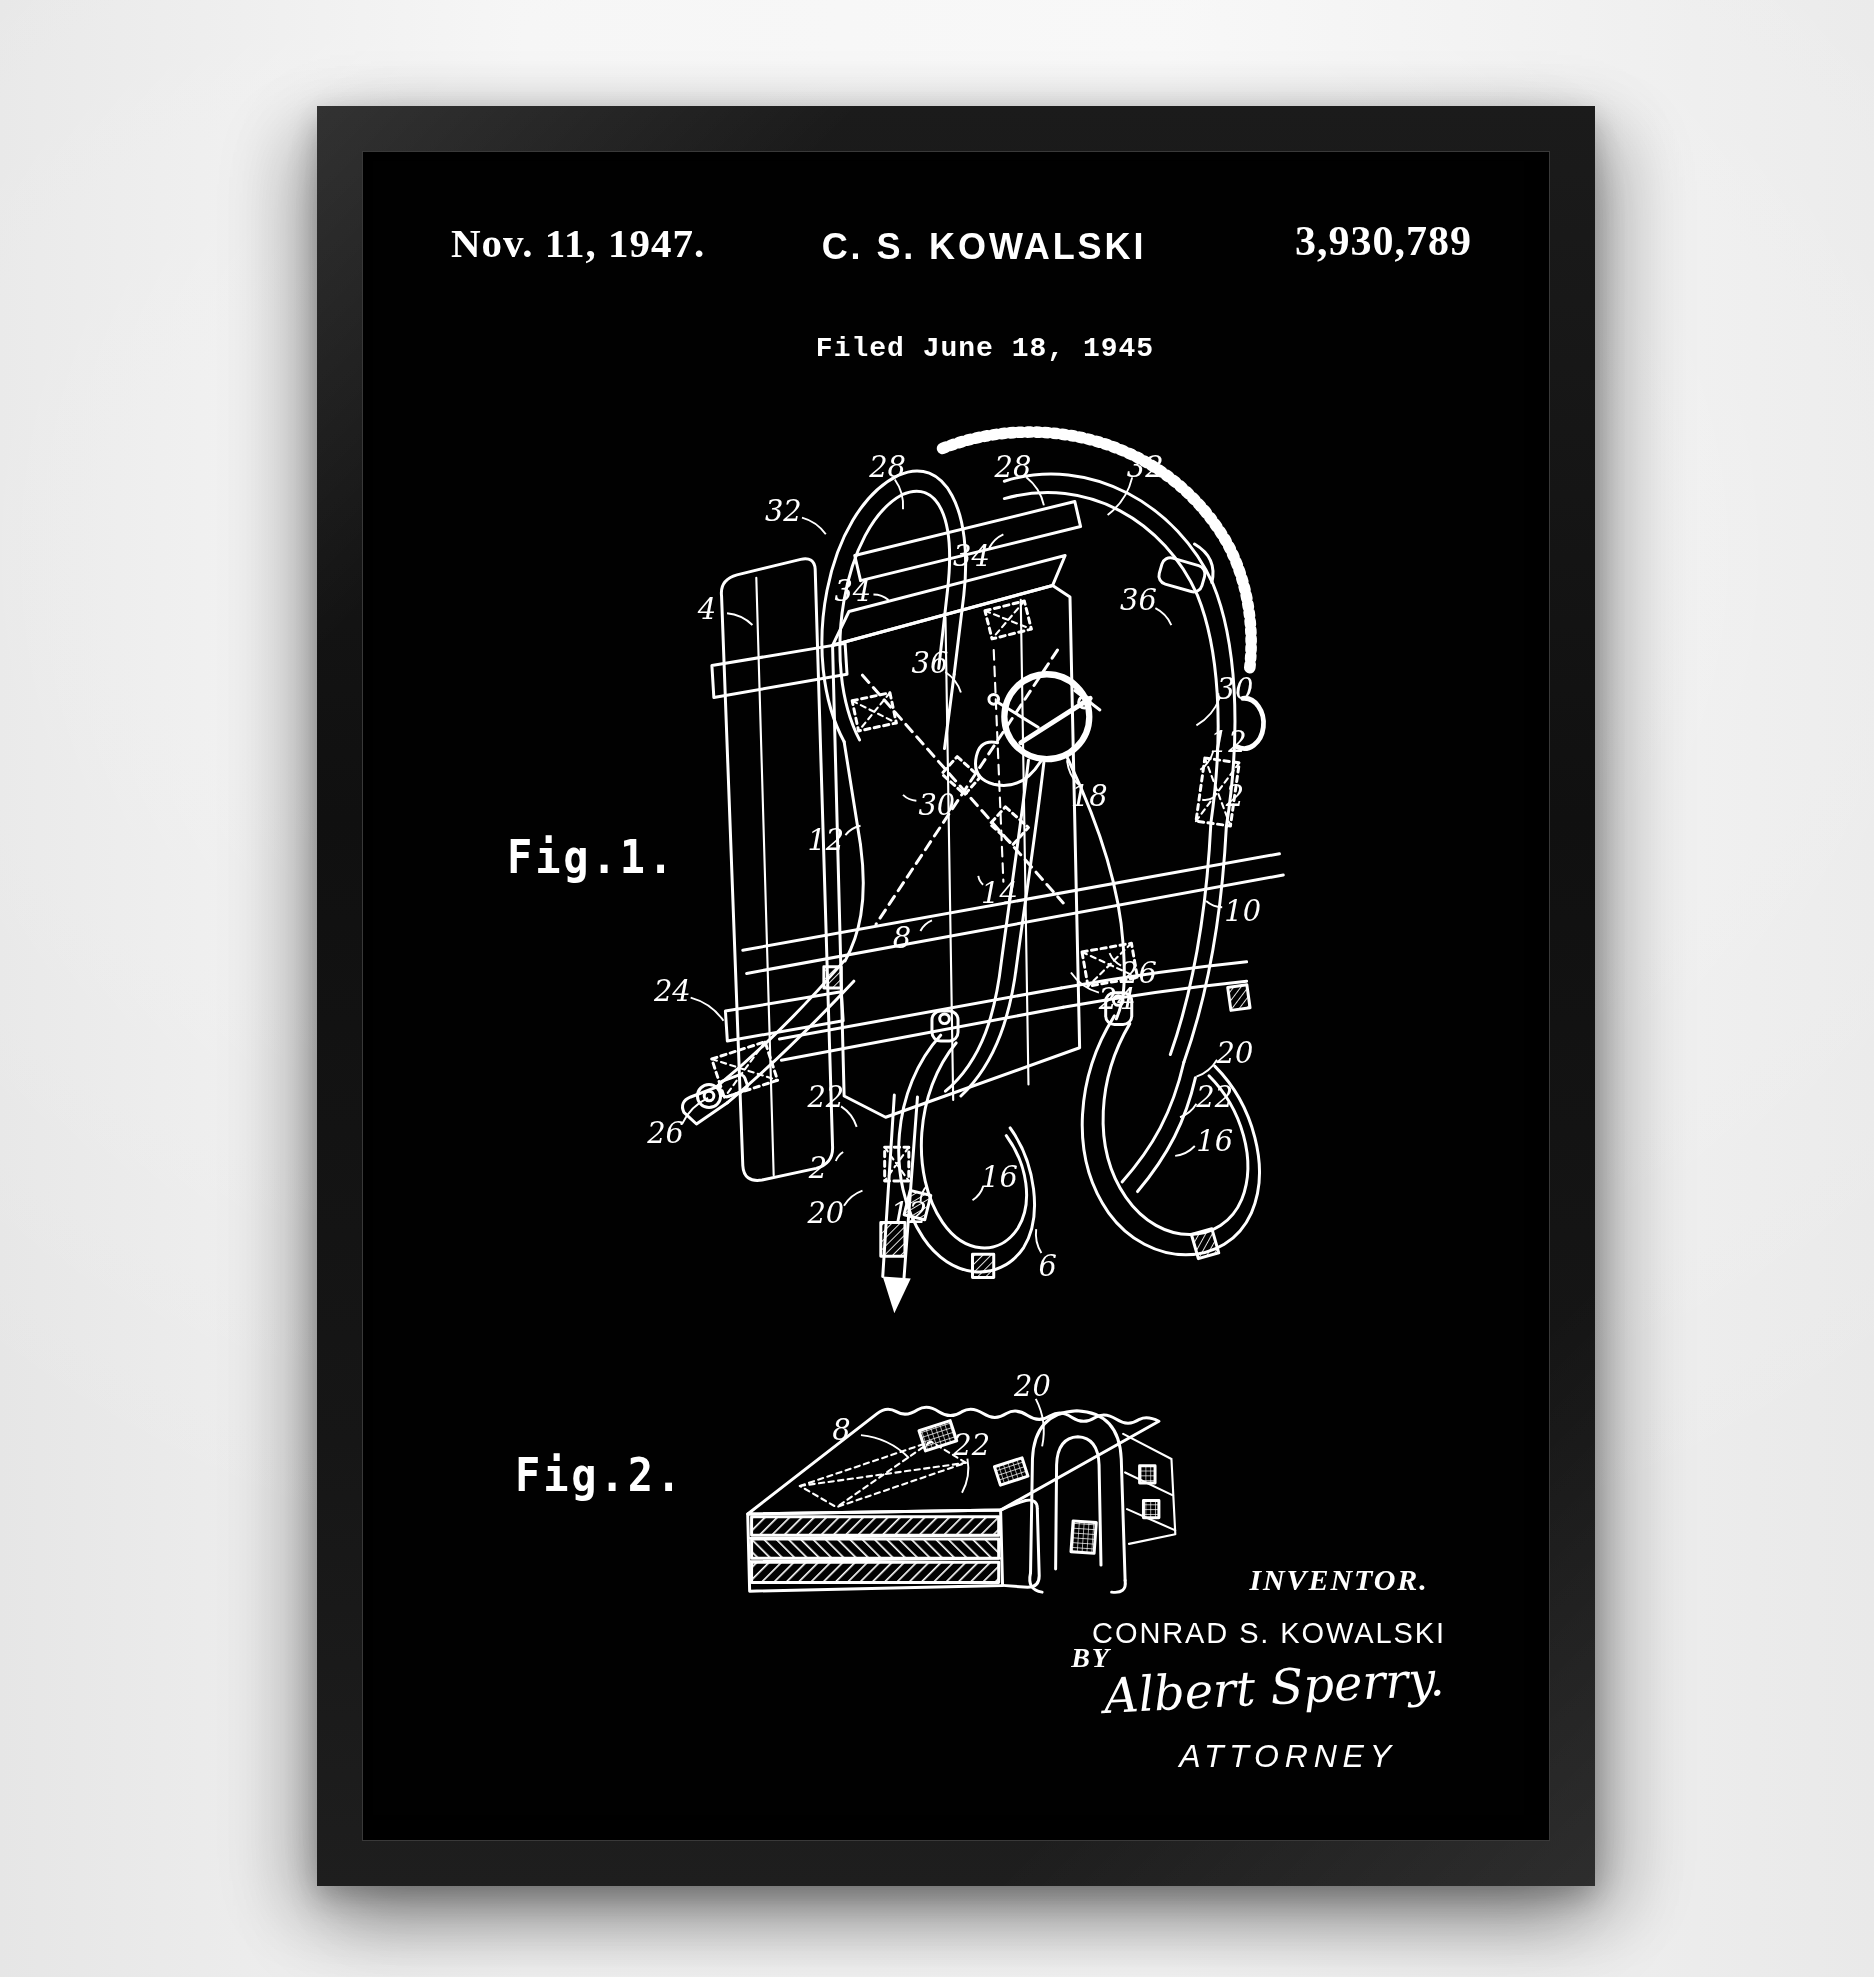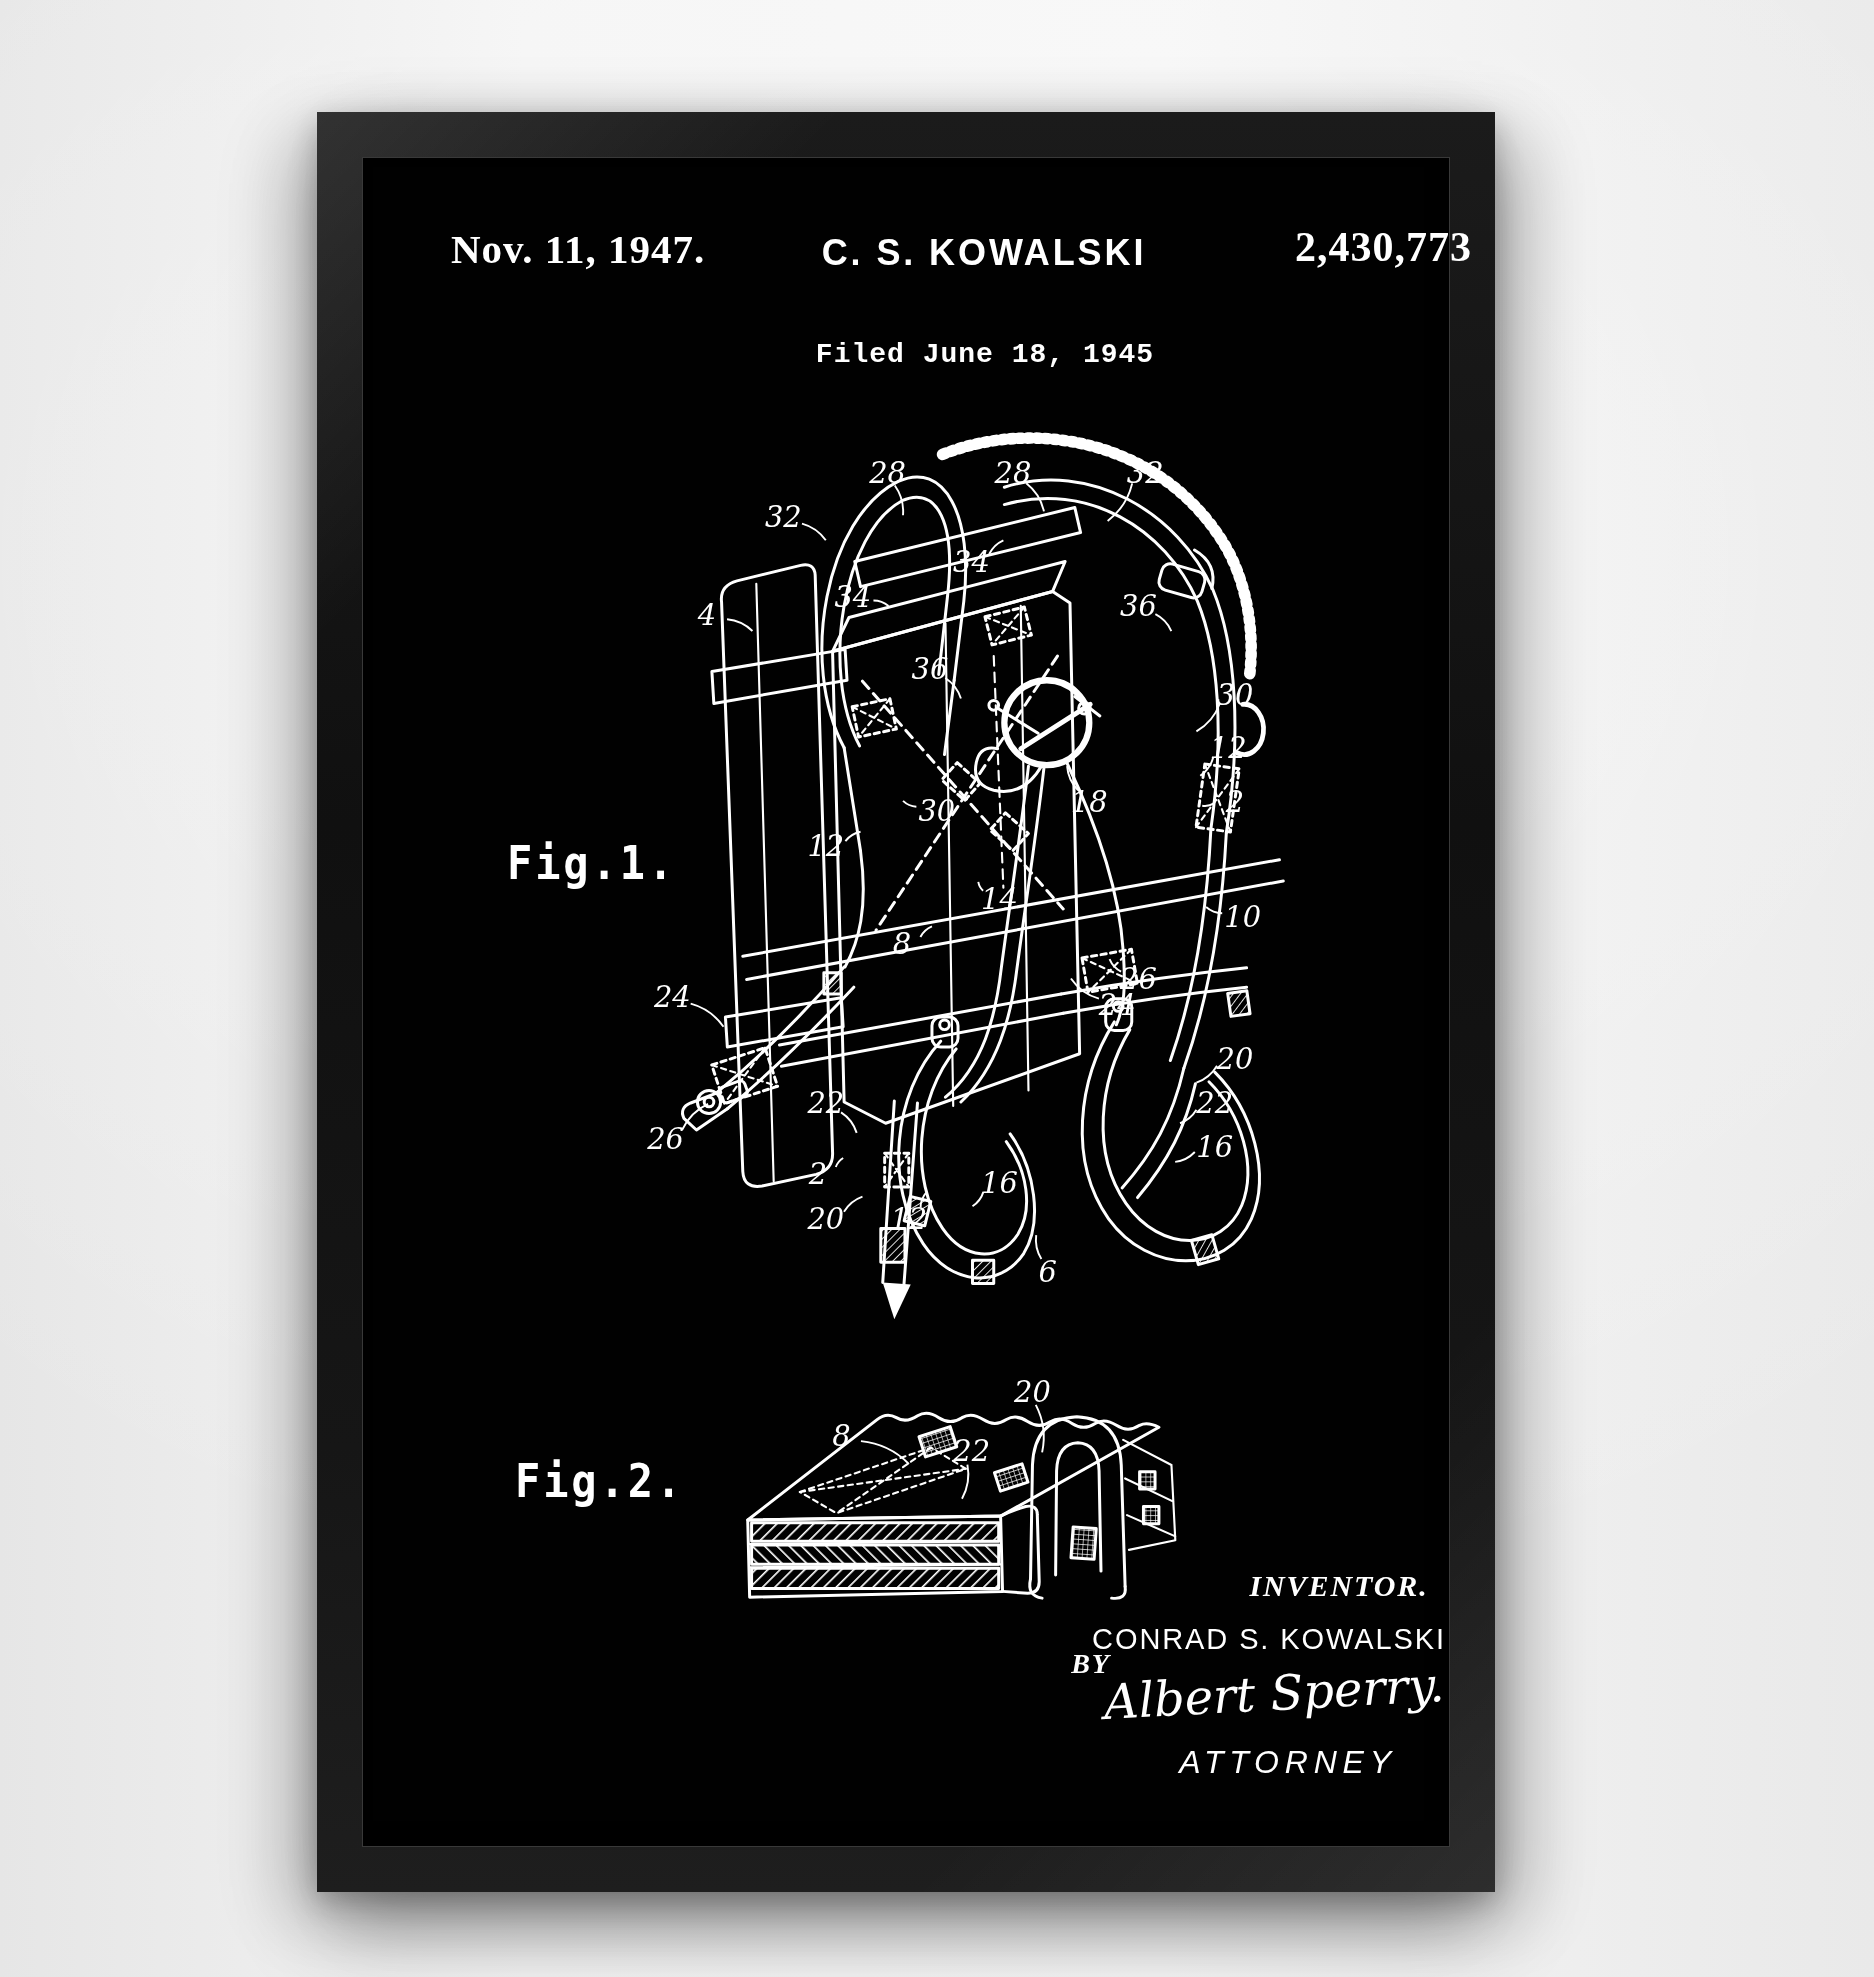--- a/index.html
+++ b/index.html
@@ -8,21 +8,21 @@
     font-family:"Liberation Sans",sans-serif;
   }
   .scene{
     position:relative;width:1874px;height:1977px;
     background:
       radial-gradient(135% 105% at 50% 28%, rgba(255,255,255,.55) 0%, rgba(255,255,255,0) 55%),
       linear-gradient(90deg,#e6e6e6 0%,#f3f3f3 28%,#f5f5f5 62%,#e9e9e9 100%),
       #efefef;
   }
   .frame{
-    position:absolute;left:317px;top:112px;width:1178px;height:1780px;
+    position:absolute;left:317px;top:106px;width:1278px;height:1780px;
     background:
       linear-gradient(135deg, rgba(255,255,255,.10) 0%, rgba(255,255,255,0) 18%),
       linear-gradient(315deg, rgba(255,255,255,.07) 0%, rgba(255,255,255,0) 20%),
       linear-gradient(180deg,#1b1b1b,#101010 40%,#161616 75%,#1e1e1e);
     box-shadow:
       0 33px 77px rgba(0,0,0,.32),
       0 9.7px 27px rgba(0,0,0,.22),
       35px 25px 68px rgba(0,0,0,.14),
       -35px 25px 68px rgba(0,0,0,.12);
   }
@@ -64,21 +64,21 @@
 </style>
 </head>
 <body>
 
 <div class="scene">
   <div class="frame">
     <div class="poster">
 
       <div class="p-date">Nov. 11, 1947.</div>
       <div class="p-name">C. S. KOWALSKI</div>
-      <div class="p-patno">2,430,773</div>
+      <div class="p-patno">3,930,789</div>
       <div class="p-filed">Filed June 18, 1945</div>
 
       <div class="fig-stencil f1lab">Fig.1.</div>
       <div class="fig-stencil f2lab">Fig.2.</div>
 
       <svg class="fig1" viewBox="0 0 660 913" xmlns="http://www.w3.org/2000/svg">
         <defs>
           <pattern id="hs" patternUnits="userSpaceOnUse" width="6" height="6" patternTransform="rotate(45)">
             <line x1="0" y1="0" x2="0" y2="6" stroke="#fff" stroke-width="1.8"></line>
           </pattern>

